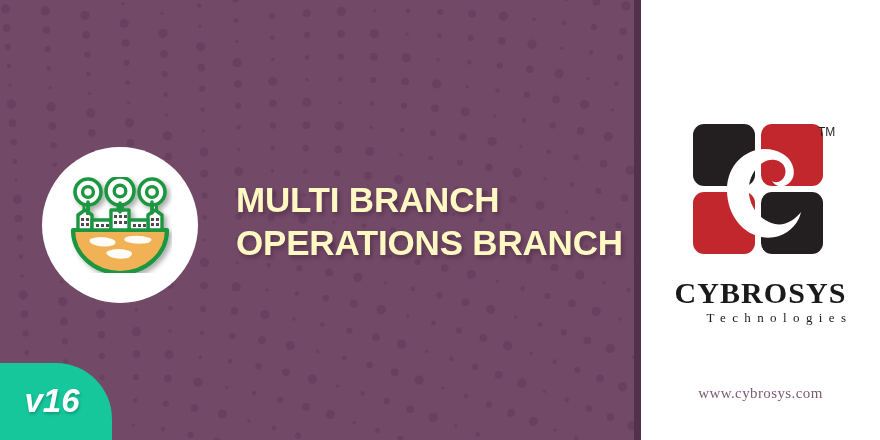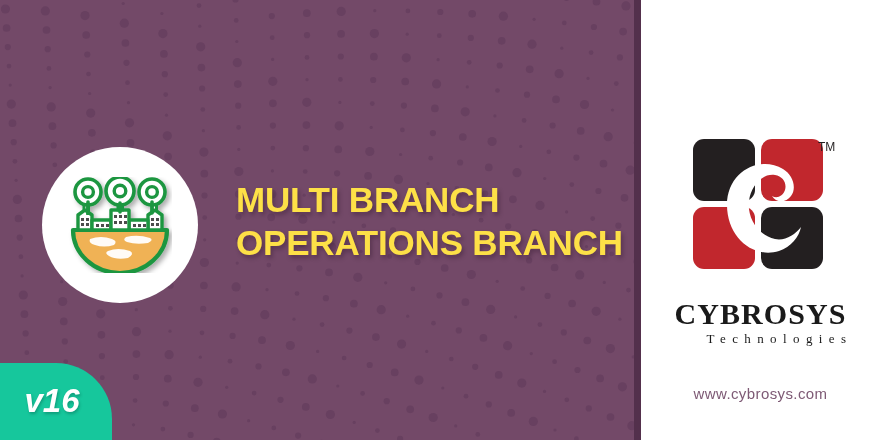--- a/index.html
+++ b/index.html
@@ -64,21 +64,21 @@
 
   
   .title-block {
     position: absolute;
     left: 236px;
     top: 178px;
     width: 396px;
   }
   .title-line {
     display: block;
-    color: #fde047;
+    color: #fef9c3;
     font-family: "Liberation Sans", sans-serif;
     font-weight: bold;
     font-size: 35px;
     line-height: 43px;
     letter-spacing: -0.2px;
     text-shadow: 2px 3px 4px rgba(40, 15, 35, 0.35);
     white-space: nowrap;
   }
 
   
@@ -119,21 +119,21 @@
     position: absolute;
     left: 0;
     right: 0;
     top: 118px;
     text-align: center;
   }
   .brand-mark {
     position: relative;
     width: 148px;
     height: 150px;
-    margin: 15px auto;
+    margin: 0 auto;
   }
   .brand-mark svg {
     display: block;
     width: 148px;
     height: 150px;
   }
   .brand-name {
     margin-top: 9px;
     color: #1a1a1a;
     font-family: "Liberation Serif", serif;
@@ -153,21 +153,21 @@
     padding-left: 6px;
     margin-left: 32px;
   }
   .brand-url {
     position: absolute;
     left: 0;
     right: 0;
     top: 385px;
     text-align: center;
     color: #7e5a75;
-    font-family: Liberation Sans, sans-serif;
+    font-family: Liberation Serif, serif;
     font-size: 15px;
     letter-spacing: 0.4px;
   }
 </style>
 </head>
 <body>
 
 <div class="banner">
 
   <div class="left-panel">

